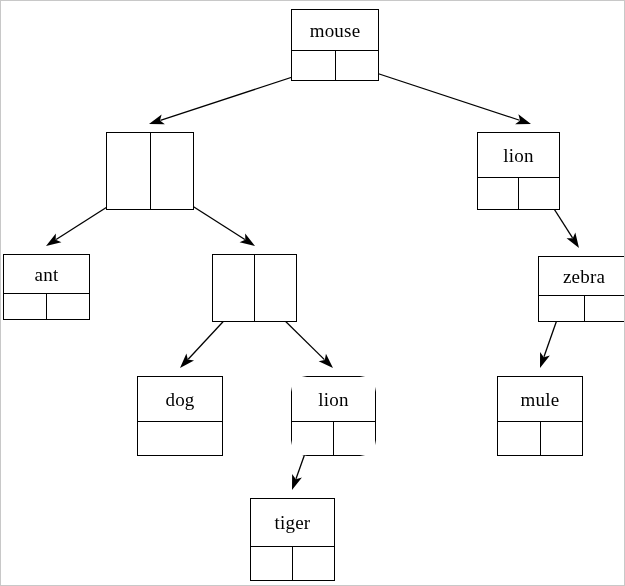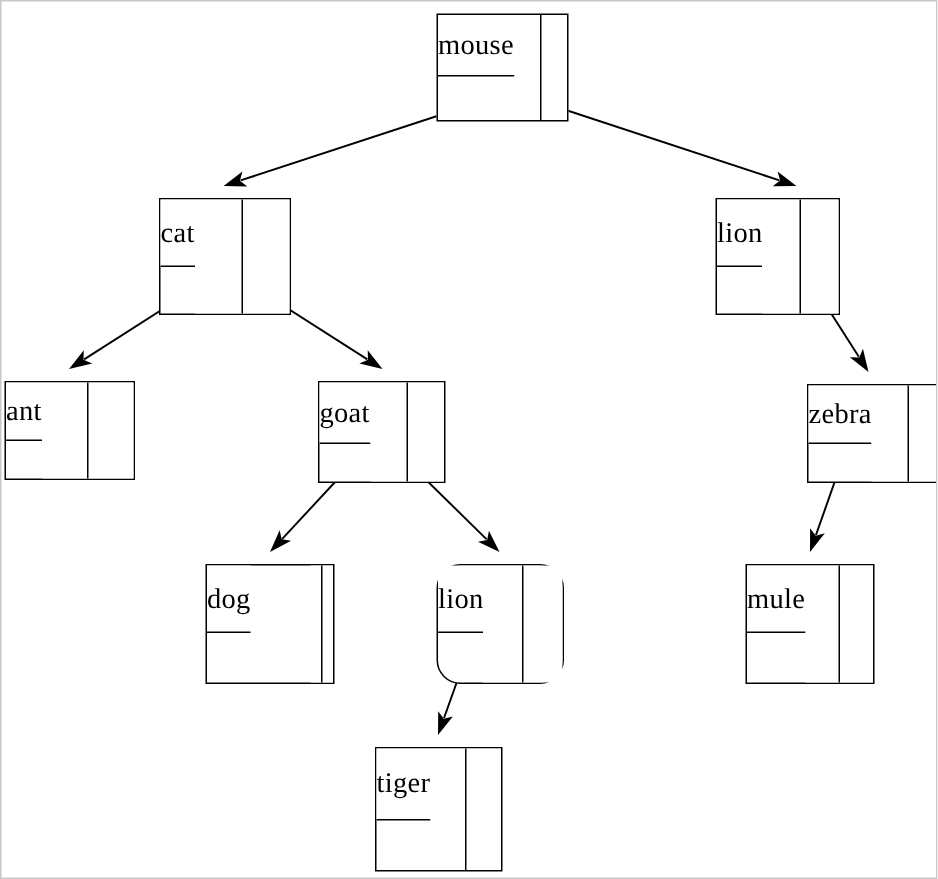--- a/index.html
+++ b/index.html
@@ -24,21 +24,21 @@
     width: 625px;
     height: 586px;
     pointer-events: none;
   }
   .node {
     position: absolute;
     box-sizing: border-box;
     border: 1.5px solid #000000;
     background: #ffffff;
     display: flex;
-    flex-direction: row;
+    flex-direction: column;
     z-index: 2;
   }
   .node-label {
     flex: 0 0 auto;
     display: flex;
     align-items: center;
     justify-content: center;
     border-bottom: 1.5px solid #000000;
     font-size: 19px;
     color: #000000;
@@ -103,42 +103,40 @@
     </svg>
   <div id="node-layer">
       <div class="node" style="left: 290px; top: 8px; width: 88px; height: 72px;">
         <div class="node-label" style="height: 40px;">mouse</div>
         <div class="node-pointers">
           <div class="ptr-cell left"></div>
           <div class="ptr-cell right"></div>
         </div>
       </div>
       <div class="node" style="left: 105px; top: 131px; width: 88px; height: 78px;">
-        <div class="node-label" style="height: 44px;">cat</div>
         <div class="node-pointers">
           <div class="ptr-cell left"></div>
           <div class="ptr-cell right"></div>
         </div>
       </div>
       <div class="node" style="left: 476px; top: 131px; width: 83px; height: 78px;">
         <div class="node-label" style="height: 44px;">lion</div>
         <div class="node-pointers">
           <div class="ptr-cell left"></div>
           <div class="ptr-cell right"></div>
         </div>
       </div>
       <div class="node" style="left: 2px; top: 253px; width: 87px; height: 66px;">
         <div class="node-label" style="height: 38px;">ant</div>
         <div class="node-pointers">
           <div class="ptr-cell left"></div>
           <div class="ptr-cell right"></div>
         </div>
       </div>
       <div class="node" style="left: 211px; top: 253px; width: 85px; height: 68px;">
-        <div class="node-label" style="height: 40px;">goat</div>
         <div class="node-pointers">
           <div class="ptr-cell left"></div>
           <div class="ptr-cell right"></div>
         </div>
       </div>
       <div class="node" style="left: 537px; top: 255px; width: 92px; height: 66px; justify-content: flex-end;">
         <div class="node-label" style="height: 38px;">zebra</div>
         <div class="node-pointers">
           <div class="ptr-cell left"></div>
           <div class="ptr-cell right"></div>

